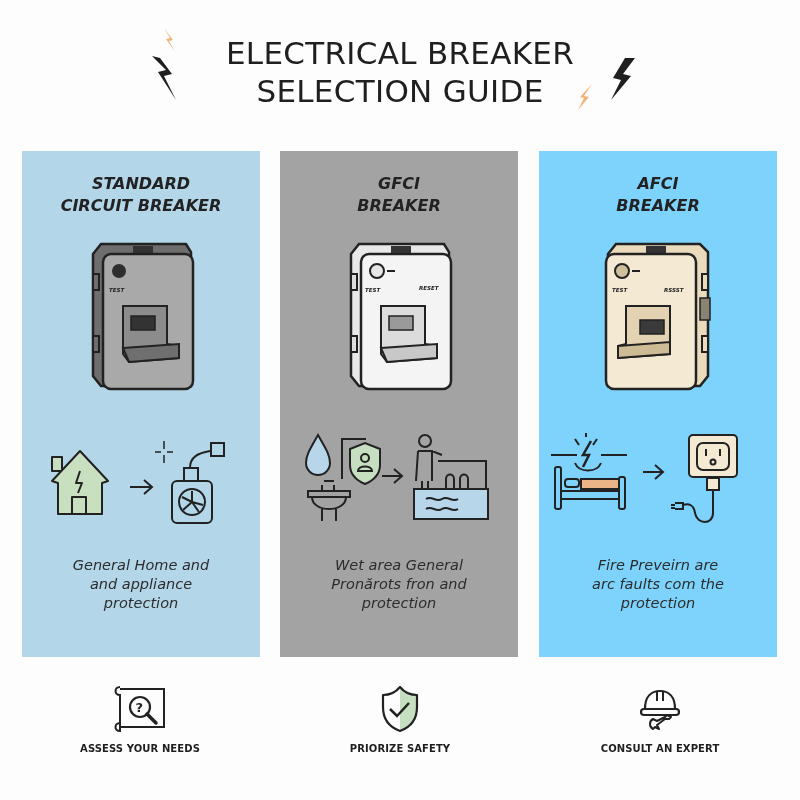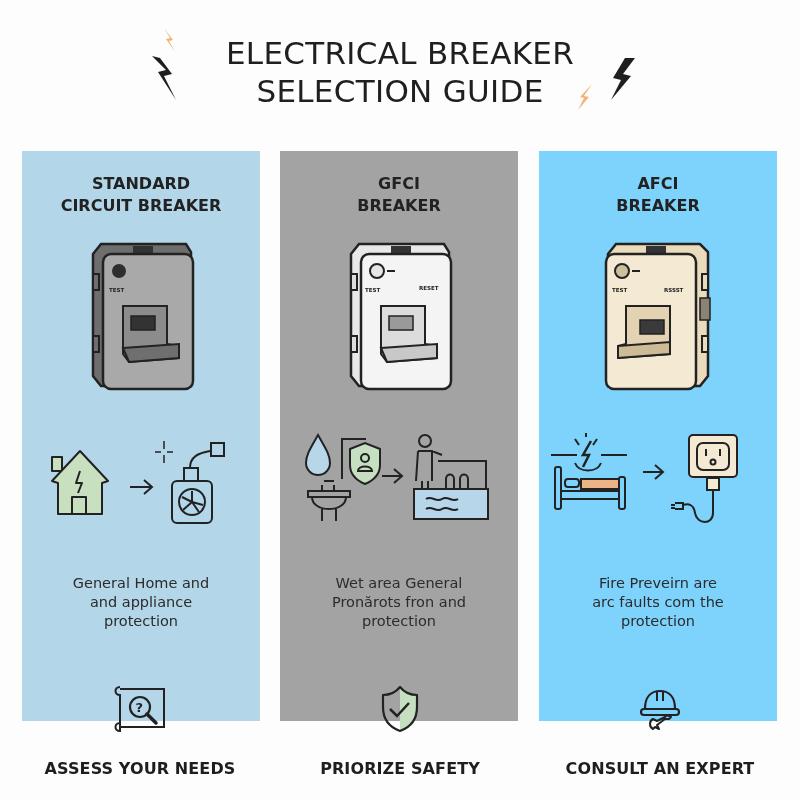--- a/index.html
+++ b/index.html
@@ -6,40 +6,40 @@
   html, body { width: 800px; height: 800px; background: #fdfdfd; overflow: hidden; }
   body { position: relative; font-family: "DejaVu Sans", "Liberation Sans", sans-serif; color: #222; }
 
   .title {
     position: absolute; left: 0; top: 34px; width: 800px; text-align: center;
     font-family: "DejaVu Sans", sans-serif; font-weight: normal; font-size: 31px; line-height: 38px;
     color: #1f1f1f; letter-spacing: 0.3px;
   }
   .bolt { position: absolute; }
 
-  .panel { position: absolute; top: 151px; height: 570px; width: 238px; }
+  .panel { position: absolute; top: 151px; height: 506px; width: 238px; font-style: italic; }
   .panel.p1 { left: 22px; }
   .panel.p2 { left: 280px; }
   .panel.p3 { left: 539px; }
 
   .panel-title {
     position: absolute; top: 22px; left: 0; width: 100%; text-align: center;
     font-weight: bold; font-size: 16px; line-height: 22px; color: #222;
   }
   .device { position: absolute; top: 85px; left: 50%; transform: translateX(-50%); width: 140px; height: 165px; }
   .usage { position: absolute; top: 270px; left: 0; width: 100%; height: 110px; }
   .desc {
-    position: absolute; top: 423px; left: 10px; right: 10px; text-align: center;
+    position: absolute; top: 405px; left: 10px; right: 10px; text-align: center;
     font-size: 14.5px; line-height: 19px; color: #2c2c2c;
   }
 
   .tip { position: absolute; top: 683px; width: 240px; text-align: center; }
   .tip svg { display: block; margin: 0 auto; }
   .tip-label {
-    display: block; margin-top: 24px; font-weight: bold; font-size: 16px; color: #1e1e1e; letter-spacing: 0.1px;
+    display: block; margin-top: 8px; font-weight: bold; font-size: 10px; color: #1e1e1e; letter-spacing: 0.1px;
   }
   .tip.t1 { left: 20px; }
   .tip.t2 { left: 280px; }
   .tip.t3 { left: 540px; }
 </style>
 </head>
 <body>
 
 <svg class="bolt" style="left:160px;top:26px" width="20" height="28" viewBox="0 0 20 28">
   <path d="M4 2 L10 12 L6 13 L15 26 L9 15 L13 14 Z" fill="#f0b47a"></path>

